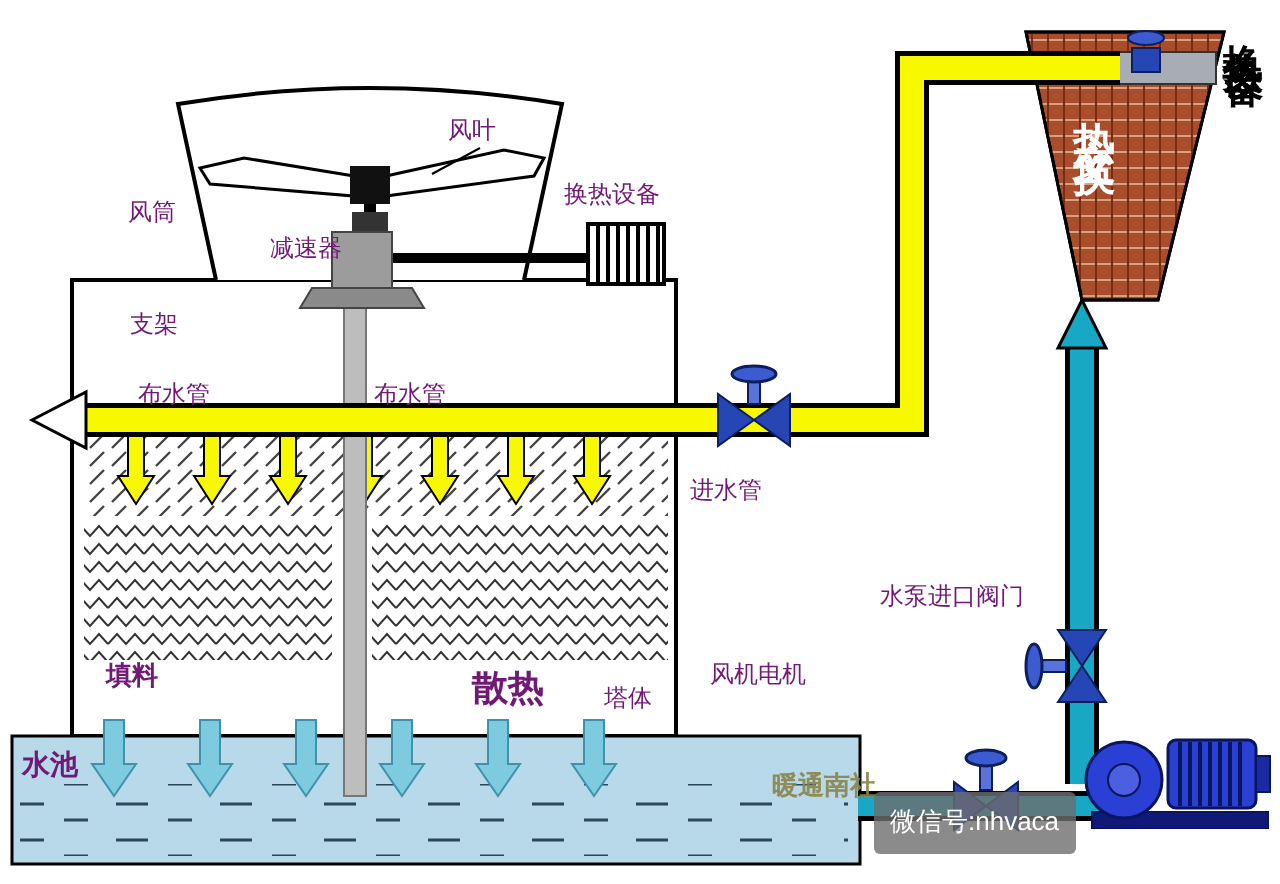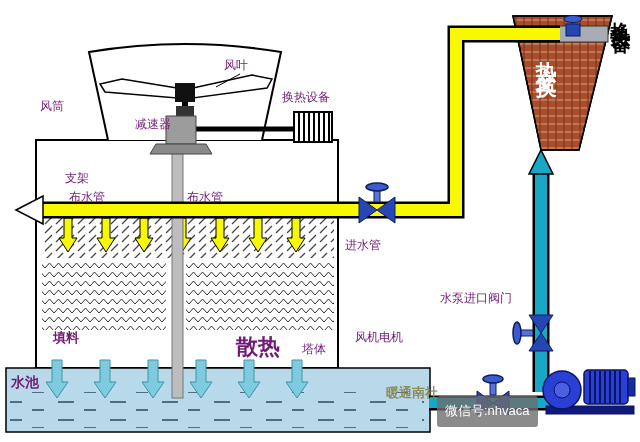--- a/index.html
+++ b/index.html
@@ -6,21 +6,21 @@
   .stage{
     position:relative;width:640px;height:442px;background:#fff;overflow:hidden;
     font-family:"Liberation Sans","DejaVu Sans",sans-serif;
   }
   .stage svg{position:absolute;left:0;top:0;}
   .lbl{
     position:absolute;font-size:12px;color:#701a75;white-space:nowrap;line-height:1.15;
     z-index:5;
   }
   .lbl.bold{font-weight:bold;margin-left:18px;}
-  .lbl.big{font-size:22px;font-weight:bold;}
+  .lbl.big{font-size:18px;font-weight:bold;}
   .lbl.pool{font-size:14px;font-weight:bold;}
   .vert{
     writing-mode:vertical-rl;text-orientation:upright;
   }
   .hx-text{
     left:534px;top:44px;font-size:21px;font-weight:bold;color:#fff;letter-spacing:8px;
   }
   .hx-equip{
     left:609px;top:6px;font-size:20px;font-weight:bold;color:#000;letter-spacing:4px;
   }
@@ -173,24 +173,24 @@
       <rect x="546" y="406" width="88" height="8" fill="#10197a" stroke="#0a1560" stroke-width="1"></rect>
       <rect x="584" y="370" width="44" height="34" rx="4" style="fill:var(--pump-blue,#2a3fd4)" stroke="#0a1560" stroke-width="1.5"></rect>
       <path d="M590,371 V403 M595,371 V403 M600,371 V403 M605,371 V403 M610,371 V403 M615,371 V403 M620,371 V403" stroke="#0a1560" stroke-width="2" fill="none"></path>
       <rect x="628" y="378" width="7" height="18" fill="#1a2aa0" stroke="#0a1560" stroke-width="1"></rect>
       <circle cx="562" cy="390" r="19" style="fill:var(--pump-blue,#2a3fd4)" stroke="#0a1560" stroke-width="1.5"></circle>
       <circle cx="562" cy="390" r="8" fill="#4b5fe0" stroke="#0a1560" stroke-width="1"></circle>
     </g>
   </svg>
 
   <div class="lbl" style="left:224px;top:59px">风叶</div>
-  <div class="lbl" style="left:40px;top:100px">风筒</div>
+  <div class="lbl" style="left:64px;top:100px">风筒</div>
   <div class="lbl" style="left:282px;top:91px">换热设备</div>
   <div class="lbl" style="left:135px;top:118px">减速器</div>
-  <div class="lbl" style="left:65px;top:172px">支架</div>
+  <div class="lbl" style="left:65px;top:156px">支架</div>
   <div class="lbl" style="left:69px;top:191px">布水管</div>
   <div class="lbl" style="left:187px;top:191px">布水管</div>
   <div class="lbl" style="left:345px;top:239px">进水管</div>
   <div class="lbl" style="left:440px;top:292px">水泵进口阀门</div>
   <div class="lbl" style="left:355px;top:331px">风机电机</div>
   <div class="lbl bold" style="left:35px;top:331px;font-size:13px">填料</div>
   <div class="lbl big" style="left:236px;top:334px">散热</div>
   <div class="lbl" style="left:302px;top:343px">塔体</div>
   <div class="lbl pool" style="left:11px;top:374px">水池</div>
   <div class="lbl vert hx-text">热交换</div>

